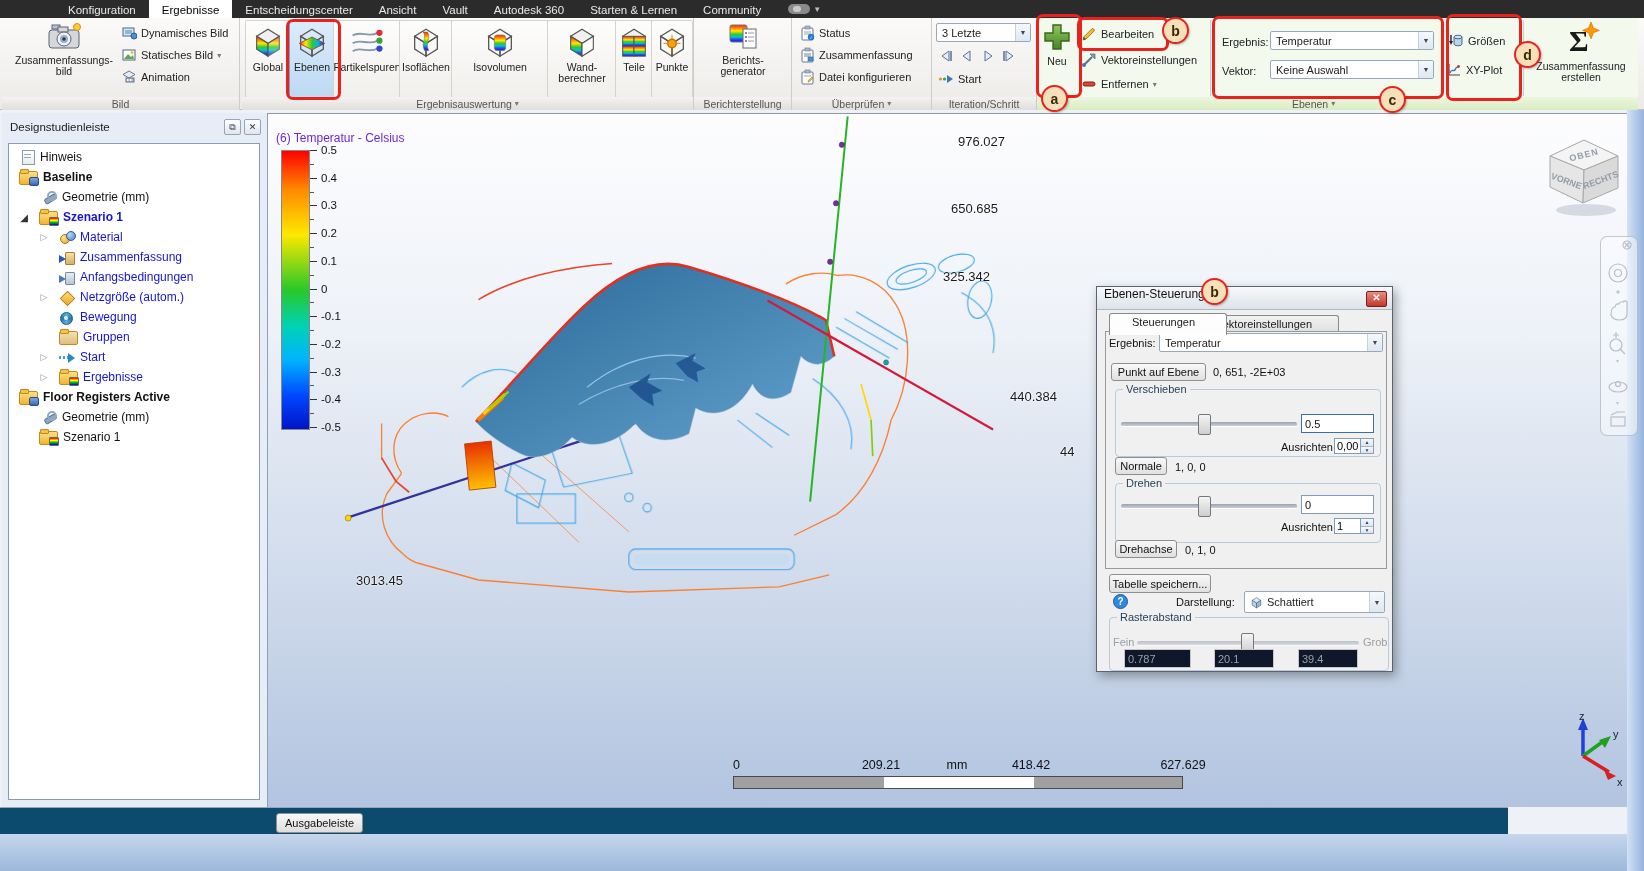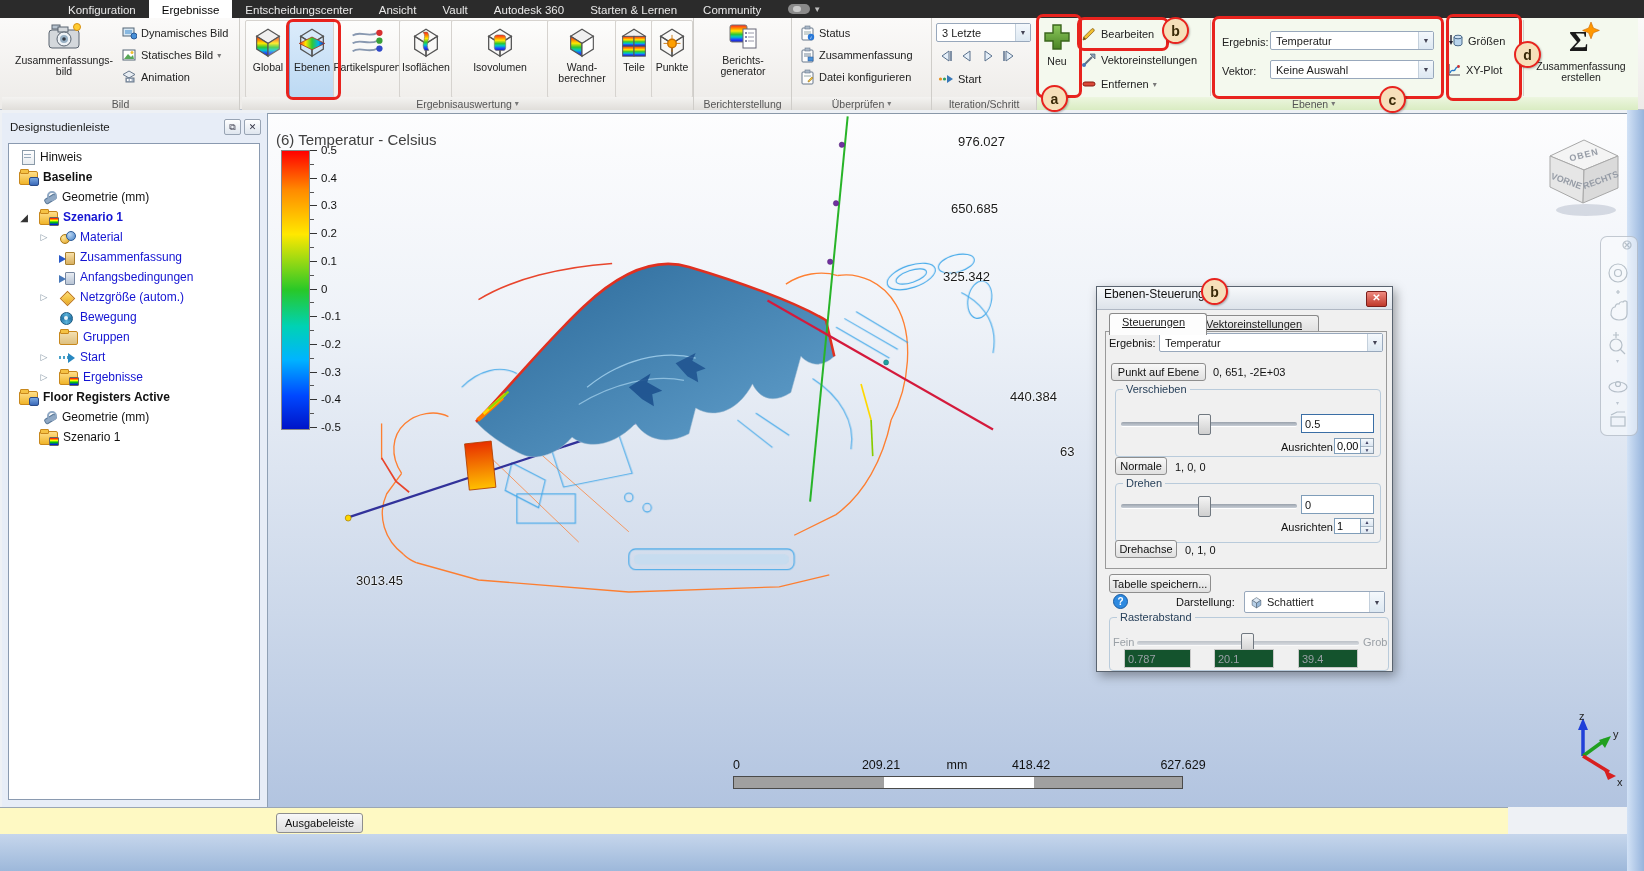--- a/index.html
+++ b/index.html
@@ -90,54 +90,54 @@
       background:repeating-linear-gradient(90deg,#48a0c8 0 2px,transparent 2px 4px);}
   .ticon[data-icon="start"]:after{content:"";position:absolute;left:9px;top:3px;width:0;height:0;
       border-left:7px solid #2888c0;border-top:5px solid transparent;border-bottom:5px solid transparent;}
 
   
   #viewport{position:absolute;left:268px;top:113px;width:1359px;height:694px;
             background:linear-gradient(180deg,#fdfdfe 0%,#eef2f8 30%,#ccd8ea 72%,#b2c4e0 100%);
             border-top:1px solid #8a98a8;box-sizing:border-box;}
   #scene{position:absolute;left:268px;top:113px;}
   .scenelab{position:absolute;font-size:13px;color:#1a1a1a;text-shadow:0 0 2px #fff,0 0 2px #fff;z-index:3;}
-  #legend-title{position:absolute;left:276px;top:131px;font-size:15px;color:#404040;z-index:3;}
+  #legend-title{position:absolute;left:276px;top:131px;font-size:12px;color:#6d28d9;z-index:3;}
   #legend-bar{position:absolute;left:281px;top:150px;width:27px;height:278px;z-index:3;border:1px solid #888;
       background:linear-gradient(180deg,#f00 0%,#ff8a00 14%,#ffe800 30%,#28c828 50%,#00d2b4 63%,#00b4ff 75%,#0048ff 88%,#0014c8 100%);}
   #legend-ticks{position:absolute;left:310px;top:150px;width:60px;height:278px;z-index:3;}
   .lt-major{position:absolute;left:0;width:7px;height:1px;background:#333;}
   .lt-minor{position:absolute;left:0;width:4px;height:1px;background:#555;}
   .lt-label{position:absolute;left:11px;font-size:11.5px;color:#111;transform:translateY(-6px);}
   #scalebar{position:absolute;left:733px;top:776px;width:450px;height:13px;border:1px solid #4a4a4a;display:flex;z-index:3;box-sizing:border-box;}
   #scalebar .seg{height:100%;}
   .sblab{position:absolute;top:758px;font-size:12.5px;color:#111;z-index:3;}
   #viewcube{position:absolute;left:1542px;top:136px;z-index:3;}
   #navbar{position:absolute;left:1600px;top:236px;width:36px;height:198px;border:1px solid rgba(150,160,175,.55);
           border-radius:7px;background:rgba(250,252,254,.55);z-index:3;}
   #triad{position:absolute;left:1553px;top:708px;z-index:3;}
 
   
-  #statusbar{position:absolute;left:0;top:807px;width:1508px;height:27px;background:#fef9c3;border-top:1px solid #9aa6b4;}
+  #statusbar{position:absolute;left:0;top:807px;width:1508px;height:27px;background:#0c4a6e;border-top:1px solid #9aa6b4;}
   #ausgabeleiste{position:absolute;left:276px;top:5px;height:20px;padding:0 8px;font-size:11px;
       font-family:"Liberation Sans",sans-serif;background:linear-gradient(#f8f8f8,#dedede);
       border:1px solid #8e8e8e;border-radius:3px;color:#111;}
   #bottomstrip{position:absolute;left:0;top:834px;width:1644px;height:37px;
       background:linear-gradient(#c6d6ec,#9db8da);}
   #rightstrip{position:absolute;left:1627px;top:110px;width:17px;height:761px;
       background:linear-gradient(90deg,#d2e2f6,#96b4dc);}
 
   
   #dialog{position:absolute;left:1096px;top:286px;width:297px;height:386px;background:#f0f0f0;
           border:1px solid #5a6470;box-shadow:3px 4px 10px rgba(0,0,0,.35);z-index:40;box-sizing:border-box;font-size:11px;color:#1a1a1a;}
   #dlg-title{position:absolute;left:0;top:0;right:0;height:22px;background:linear-gradient(#f7f9fb,#dde3ea);
              border-bottom:1px solid #b0b8c4;display:flex;padding-left:7px;font-size:12px;color:#111;}
   #dlg-close{position:absolute;right:5px;top:4px;width:19px;height:14px;border-radius:2px;border:1px solid #7a1f1c;
              background:linear-gradient(#ee8a80,#c0392b);color:#fff;font-size:10px;line-height:12px;text-align:center;font-weight:bold;}
-  .dtab{position:absolute;font-size:11px;padding:2px 12px;border:1px solid #8a8a8a;border-bottom:none;
-        border-radius:3px 3px 0 0;background:linear-gradient(#f2f2f2,#dcdcdc);height:15px;text-decoration:underline;}
+  .dtab{position:absolute;font-size:11px;padding:2px 22px;border:1px solid #8a8a8a;border-bottom:none;
+        border-radius:3px 3px 0 0;background:linear-gradient(#f2f2f2,#dcdcdc);height:15px;}
   .dtab.active{background:#fdfdfd;z-index:2;height:17px;}
   #dlg-tabpage{position:absolute;left:8px;top:44px;width:282px;height:238px;border:1px solid #9a9a9a;background:#f0f0f0;box-sizing:border-box;}
   .gbox{position:absolute;border:1px solid #bccvd;border:1px solid #b9cbdb;border-radius:4px;}
   .gbox>.gl{position:absolute;top:-7px;left:7px;background:#f0f0f0;padding:0 3px;font-size:11px;color:#27405a;}
   .wbtn{background:linear-gradient(#f8f8f8,#e0e0e0);border:1px solid #8e8e8e;border-radius:3px;
         font-size:11px;color:#111;font-family:"Liberation Sans",sans-serif;padding:0;}
   .dval{position:absolute;font-size:11px;color:#111;}
   .din{position:absolute;border:1px solid #7f9db9;background:#fff;font-size:11px;font-family:"Liberation Sans",sans-serif;
        padding:0 3px;box-sizing:border-box;color:#111;}
   .din.focus{border:1px solid #3a6ea5;}
@@ -145,21 +145,21 @@
   .sl-thumb{position:absolute;width:11px;height:19px;background:linear-gradient(#f4f4f4,#cfcfcf);
             border:1px solid #707880;border-radius:2px;}
   .spin{position:absolute;display:flex;}
   .spin .sv{width:27px;height:16px;border:1px solid #7f9db9;background:#fff;font-size:11px;
             font-family:"Liberation Sans",sans-serif;padding:0 2px;box-sizing:border-box;}
   .spin .sa{width:13px;height:16px;display:flex;flex-direction:column;border:1px solid #8e9eae;border-left:none;box-sizing:border-box;}
   .spin .sa div{flex:1;display:flex;align-items:center;justify-content:center;font-size:5px;color:#446;
                 background:linear-gradient(#f4f8fc,#dce6f0);}
   .spin .sa div+div{border-top:1px solid #aab8c6;}
   .dis{color:#9aa0a6!important;}
-  .din.dis{background:#14532d;border-color:#c8c8c8;}
+  .din.dis{background:#0f172a;border-color:#c8c8c8;}
 
   
   .ann-rect{position:absolute;border:3px solid #e8231e;border-radius:7px;z-index:60;pointer-events:none;}
   .ann-circle{position:absolute;width:27px;height:27px;border-radius:50%;background:#f6e0ba;border:2.5px solid #e8231e;
               display:flex;align-items:center;justify-content:center;font-size:14px;font-weight:bold;color:#3a2a08;
               z-index:61;box-sizing:border-box;pointer-events:none;box-shadow:1px 1px 2px rgba(0,0,0,.25);}
 </style>
 </head>
 <body>
 
@@ -695,21 +695,21 @@
       <div class="lt-minor" style="top: 263.15px;"></div>
       <div class="lt-major" style="top: 277px;"></div>
       <span class="lt-label" style="top: 277px;">-0.5</span>
     </div>
 
   <div id="scene-labels">
       <span class="scenelab" style="left: 958px; top: 134px;">976.027</span>
       <span class="scenelab" style="left: 951px; top: 201px;">650.685</span>
       <span class="scenelab" style="left: 943px; top: 269px;">325.342</span>
       <span class="scenelab" style="left: 1010px; top: 389px;">440.384</span>
-      <span class="scenelab" style="left: 1060px; top: 444px;">63</span>
+      <span class="scenelab" style="left: 1060px; top: 444px;">44</span>
       <span class="scenelab" style="left: 356px; top: 573px;">3013.45</span>
     </div>
 
   <div id="scalebar">
     <div class="seg" style="width:150px;background:#a0a0a0"></div>
     <div class="seg" style="width:150px;background:#ffffff"></div>
     <div class="seg" style="width:148px;background:#a0a0a0"></div>
   </div>
   <div id="scalebar-labels">
       <span class="sblab" style="left: 733px;">0</span>

